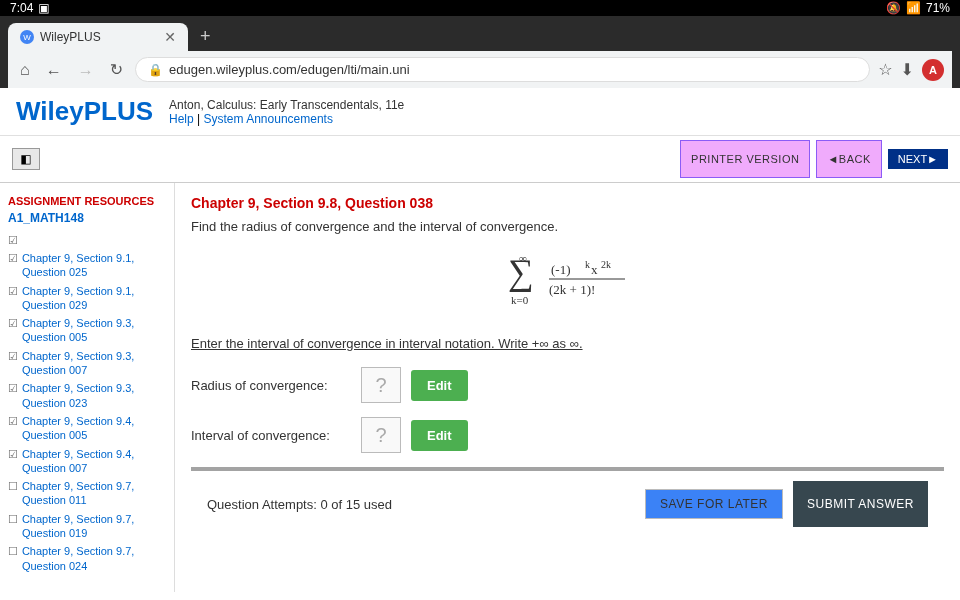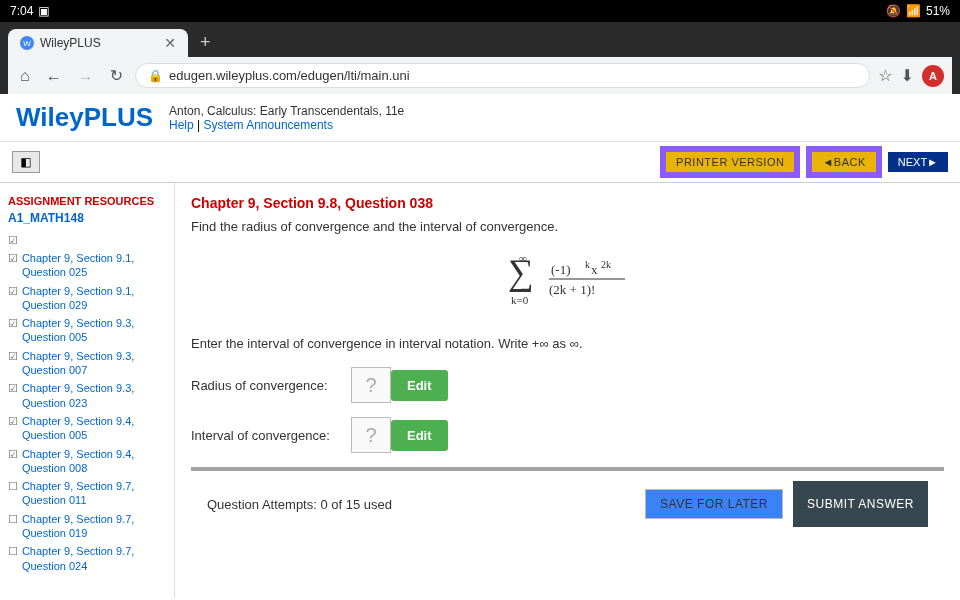--- a/index.html
+++ b/index.html
@@ -2,21 +2,21 @@
 <html><head>
   <meta charset="utf-8">
   <style>
     * { margin: 0; padding: 0; box-sizing: border-box; }
     body { font-family: Arial, sans-serif; background: #fff; width: 960px; height: 600px; overflow: hidden; font-size: 13px; }
 
     
     .status-bar {
       background: #000;
       color: #fff;
-      height: 22px;
+      height: 16px;
       display: flex;
       align-items: center;
       padding: 0 10px;
       font-size: 12px;
       justify-content: space-between;
     }
     .status-bar-left { display: flex; align-items: center; gap: 5px; }
     .status-bar-right { display: flex; align-items: center; gap: 5px; }
 
     
@@ -131,23 +131,23 @@
       padding: 4px 12px;
       display: flex;
       align-items: center;
       justify-content: space-between;
       border-bottom: 1px solid #ccc;
     }
     .toolbar-left { display: flex; align-items: center; gap: 6px; }
     .toolbar-right { display: flex; align-items: center; gap: 6px; }
     .toolbar-btn {
       font-size: 11px;
-      padding: 4px 10px;
-      border: 6px solid #8b5cf6;
-      background: #eab308;
+      padding: 12px 10px;
+      border: 1px solid #8b5cf6;
+      background: #f0abfc;
       cursor: pointer;
       color: #333;
       text-transform: uppercase;
       letter-spacing: 0.5px;
     }
     .toolbar-btn-nav {
       background: #003087;
       color: white;
       border: none;
       padding: 4px 10px;
@@ -231,24 +231,26 @@
     }
     .formula-container {
       text-align: center;
       margin: 10px 0 16px 0;
       font-size: 16px;
     }
     .interval-prompt {
       font-size: 13px;
       color: #333;
       margin-bottom: 16px;
+      text-decoration: underline;
     }
     .answer-row {
       display: flex;
       align-items: center;
+      gap: 10px;
       margin-bottom: 14px;
     }
     .answer-label {
       font-size: 13px;
       color: #333;
       min-width: 160px;
     }
     .answer-placeholder {
       width: 40px; height: 36px;
       border: 1px solid #bbb;
@@ -309,21 +311,21 @@
 <body>
 
 <div class="status-bar">
   <div class="status-bar-left">
     <span>7:04</span>
     <span>▣</span>
   </div>
   <div class="status-bar-right">
     <span>🔕</span>
     <span>📶</span>
-    <span>51%</span>
+    <span>71%</span>
   </div>
 </div>
 
 <div class="browser-chrome">
   <div class="tab-bar">
     <div class="tab">
       <div class="tab-favicon">W</div>
       <span>WileyPLUS</span>
       <span class="tab-close">✕</span>
     </div>
@@ -401,21 +403,21 @@
       <div class="sidebar-item">
         <span class="sidebar-item-checkbox">☑</span>
         <a class="sidebar-item-link">Chapter 9, Section 9.3, Question 023</a>
       </div>
       <div class="sidebar-item">
         <span class="sidebar-item-checkbox">☑</span>
         <a class="sidebar-item-link">Chapter 9, Section 9.4, Question 005</a>
       </div>
       <div class="sidebar-item">
         <span class="sidebar-item-checkbox">☑</span>
-        <a class="sidebar-item-link">Chapter 9, Section 9.4, Question 008</a>
+        <a class="sidebar-item-link">Chapter 9, Section 9.4, Question 007</a>
       </div>
       <div class="sidebar-item">
         <span class="sidebar-item-checkbox">☐</span>
         <a class="sidebar-item-link">Chapter 9, Section 9.7, Question 011</a>
       </div>
       <div class="sidebar-item">
         <span class="sidebar-item-checkbox">☐</span>
         <a class="sidebar-item-link">Chapter 9, Section 9.7, Question 019</a>
       </div>
       <div class="sidebar-item">

